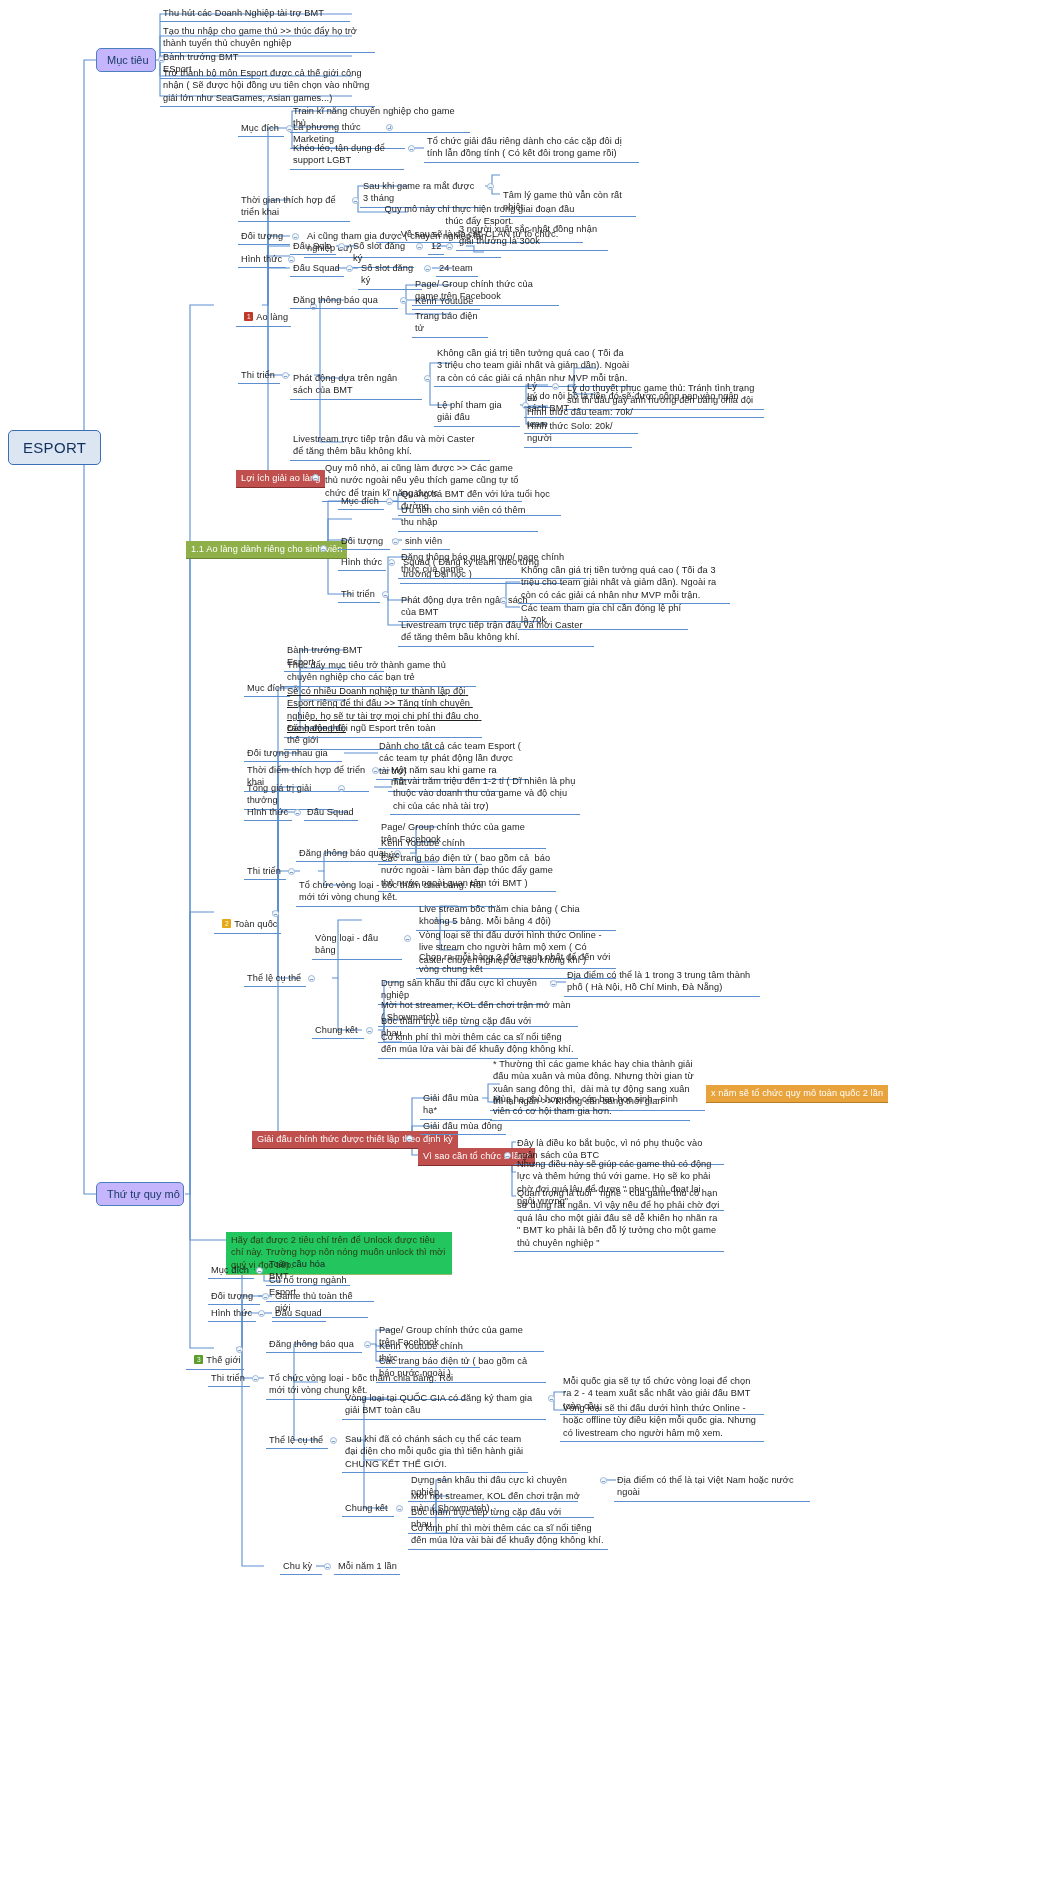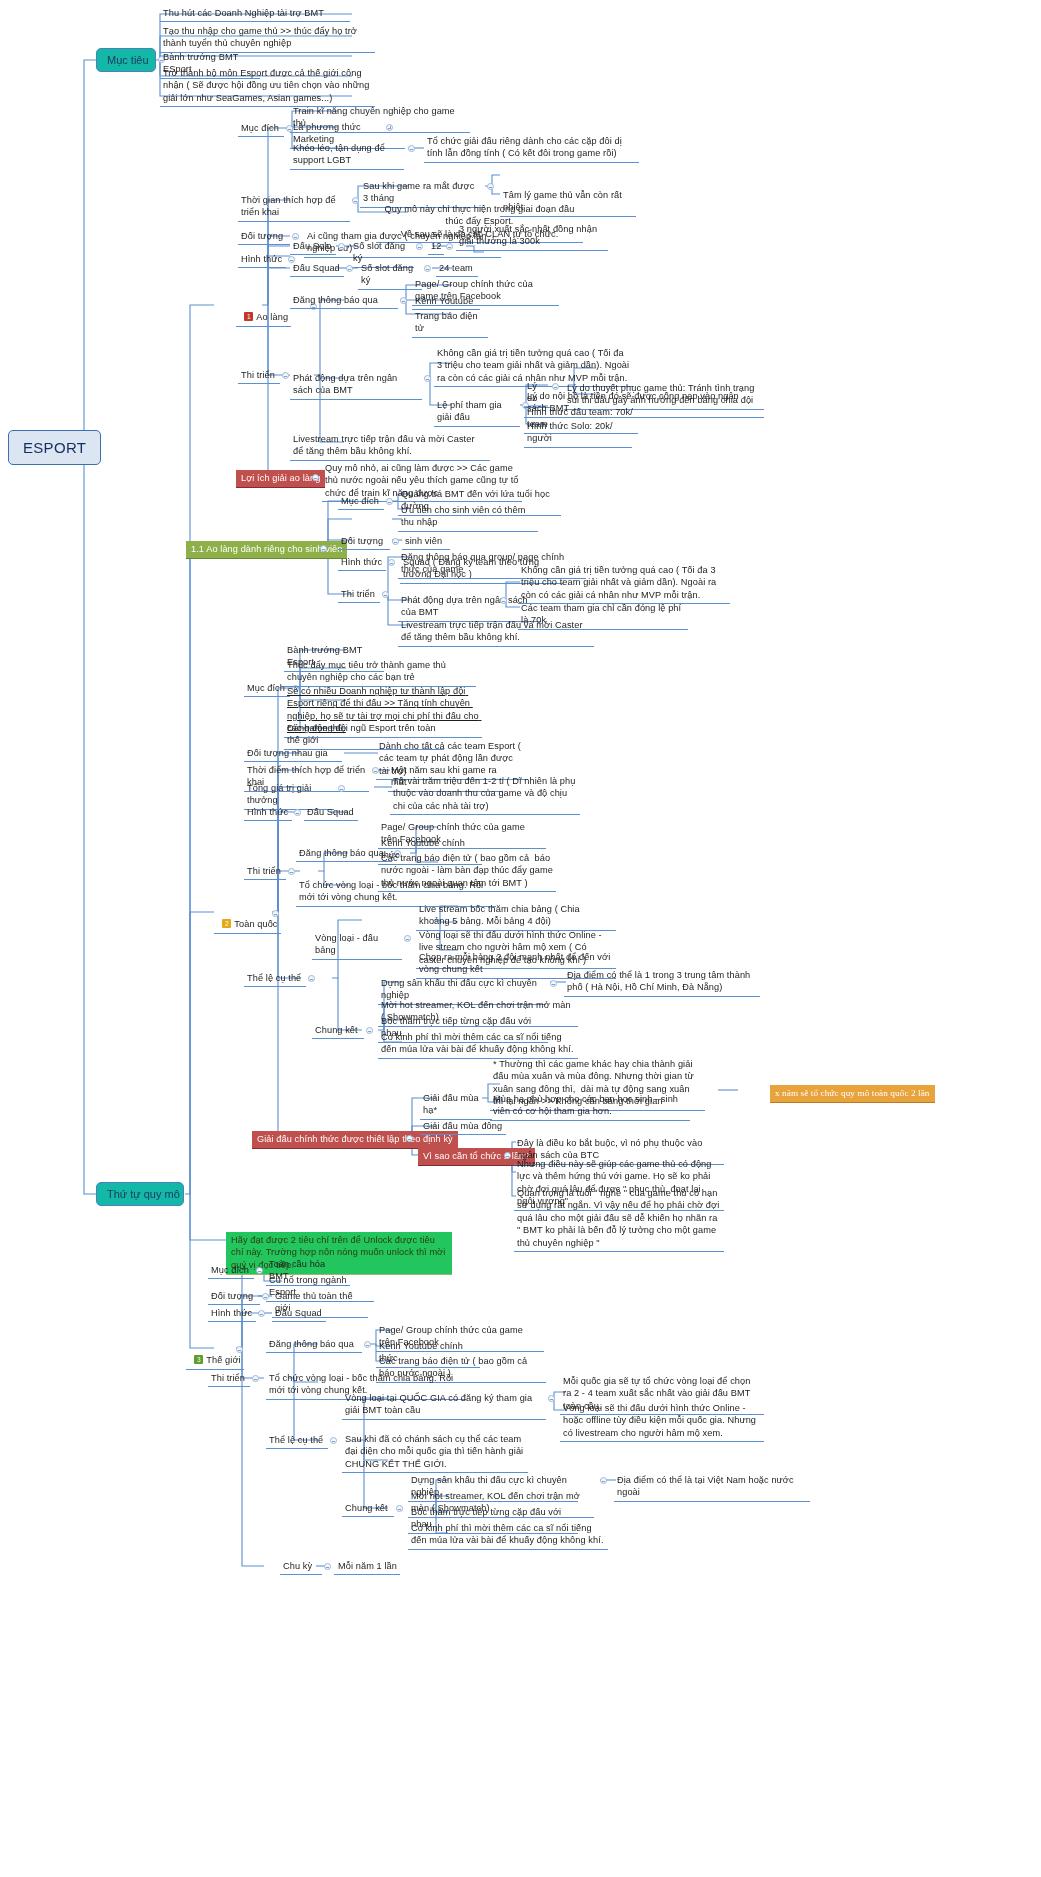--- a/index.html
+++ b/index.html
@@ -39,21 +39,21 @@
     border-radius:5px;
     color:#11305c;
     font-size:15px;
     font-weight:400;
     padding:8px 14px;
     letter-spacing:.02em;
   }
   
   .branchbox {
     position:absolute;
-    background:#14b8a6;
+    background:#c4b5fd;
     border:1.4px solid #4b7fc0;
     border-radius:5px;
     color:#1b3b66;
     font-size:11px;
     padding:5px 10px;
     text-align:center;
     white-space:nowrap;
   }
   
   .badge {
@@ -440,21 +440,21 @@
 <div class="node ul" style="left:378px; top:1030px; width:200px;">Có kinh phí thì mời thêm các ca sĩ nổi tiếng đến múa lửa vài bài để khuấy động không khí.</div>
 
 <div class="node fill-red" style="left:252px; top:1131px;">Giải đấu chính thức được thiết lập theo định kỳ</div>
 <div class="toggle" style="left:406px; top:1135px;"></div>
 <div class="node ul" style="left:420px; top:1091px; width:72px;">Giải đấu mùa hạ*</div>
 <div class="toggle" style="left:494px; top:1095px;"></div>
 <div class="node ul" style="left:490px; top:1057px; width:215px;">* Thường thì các game khác hay chia thành giải đấu mùa xuân và mùa đông. Nhưng thời gian từ xuân sang đông thì,  dài mà tự động sang xuân thì lại ngắn &gt;&gt; Không cần bảng thời gian</div>
 <div class="node ul" style="left:490px; top:1092px; width:200px;">Mùa hạ phù hợp cho các bạn học sinh - sinh viên có cơ hội tham gia hơn.</div>
 <div class="node ul" style="left:420px; top:1119px; width:86px;">Giải đấu mùa đông</div>
 
-<div class="node fill-orange" style="left:770px; top:1085px;font-family:Liberation Serif, serif;">x năm sẽ tổ chức quy mô toàn quốc 2 lần</div>
+<div class="node fill-orange" style="left:706px; top:1085px;">x năm sẽ tổ chức quy mô toàn quốc 2 lần</div>
 
 <div class="node fill-red" style="left:418px; top:1148px;">Vì sao cần tổ chức 2 lần?</div>
 <div class="toggle" style="left:504px; top:1152px;"></div>
 <div class="node ul" style="left:514px; top:1136px; width:210px;">Đây là điều ko bắt buộc, vì nó phụ thuộc vào ngân sách của BTC</div>
 <div class="node ul" style="left:514px; top:1157px; width:210px;">Nhưng điều này sẽ giúp các game thủ có động lực và thêm hứng thú với game. Họ sẽ ko phải chờ đợi quá lâu để được " phục thù, đoạt lại ngôi vương"</div>
 <div class="node ul" style="left:514px; top:1186px; width:210px;">Quan trọng là tuổi " nghề " của game thủ có hạn sử dụng rất ngắn. Vì vậy nếu để họ phải chờ đợi quá lâu cho một giải đấu sẽ dễ khiến họ nhãn ra " BMT ko phải là bến đỗ lý tưởng cho một game thủ chuyên nghiệp "</div>
 
 <div class="node fill-greenlight" style="left:226px; top:1232px; width:226px;">Hãy đạt được 2 tiêu chí trên để Unlock được tiêu chí này. Trường hợp nôn nóng muốn unlock thì mời quý vị đọc tiếp.</div>
 
 <div class="node ul" style="left:186px; top:1341px;">

